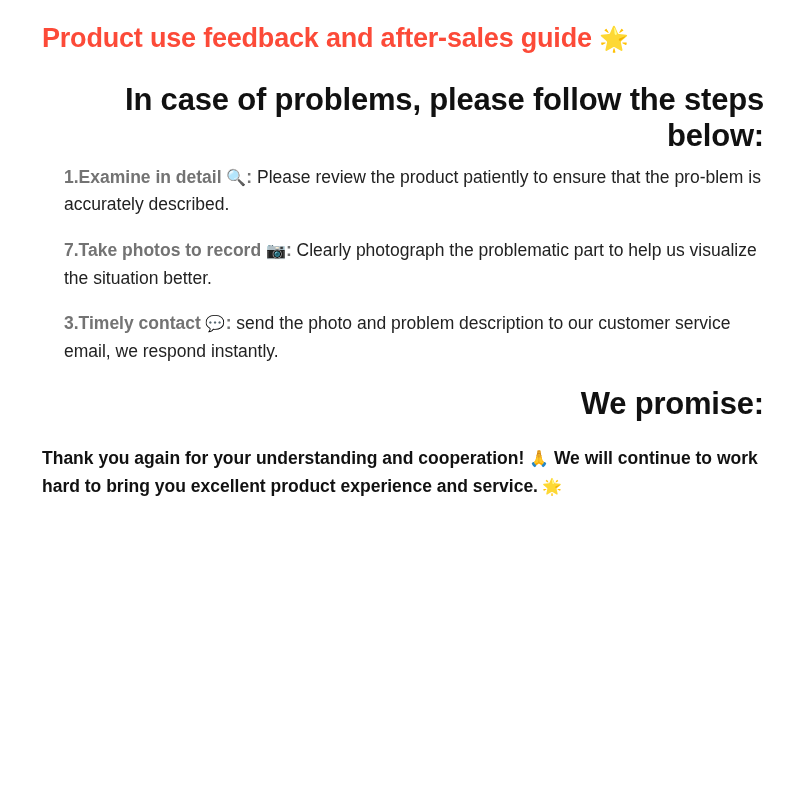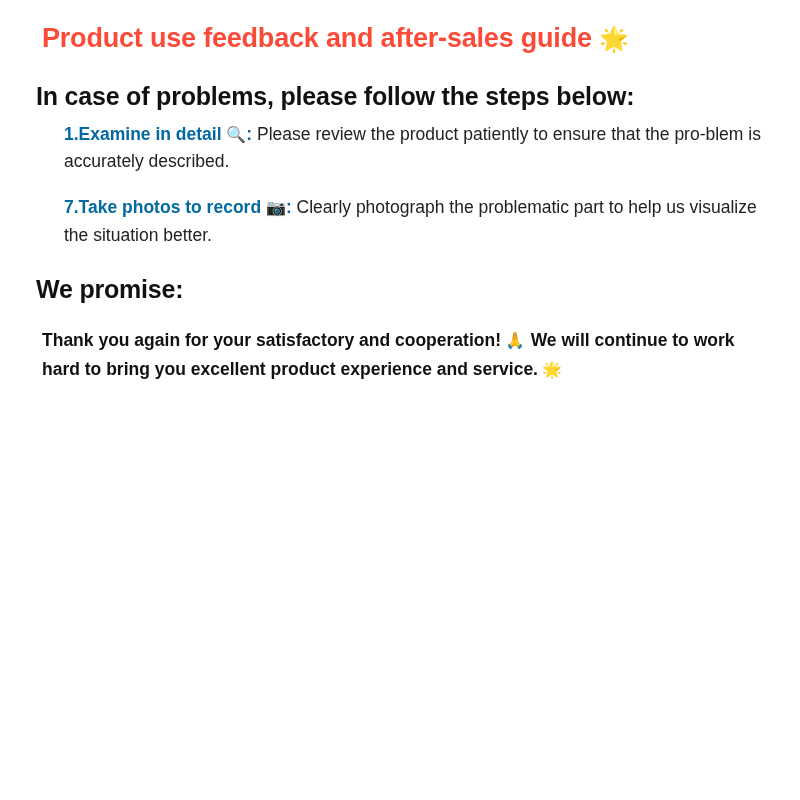--- a/index.html
+++ b/index.html
@@ -27,40 +27,41 @@
     font-size: 27px;
     font-weight: bold;
     line-height: 1.25;
     margin: 0 0 0 6px;
     letter-spacing: -0.2px;
   }
   .title-emoji {
     font-size: 24px;
   }
   .section-heading {
-    font-size: 25px;
+    font-size: 31px;
     font-weight: bold;
     color: #111111;
     margin: 26px 0 10px 0;
     letter-spacing: -0.2px;
+    text-align: right;
   }
   .section-heading.promise {
-    margin-top: 26px;
+    margin-top: 20px;
     margin-bottom: 14px;
   }
   .step {
     margin: 0 0 18px 28px;
     font-size: 17.5px;
     line-height: 1.58;
     color: #222222;
     max-width: 700px;
   }
   .step-label {
     font-weight: bold;
-    color: #0369a1;
+    color: #737373;
     margin-top: 8px;
   }
   .step-emoji {
     font-size: 16px;
   }
   .closing {
     margin: 22px 0 0 6px;
     font-size: 17.5px;
     font-weight: bold;
     line-height: 1.62;
@@ -87,27 +88,31 @@
     <p class="step">
       <span class="step-label">1.Examine in detail</span>
       <span class="step-emoji">🔍</span><span class="step-label">:</span><span> Please review the product patiently to ensure that the pro-blem is accurately described.</span>
     </p>
 
     <p class="step">
       <span class="step-label">7.Take photos to record</span>
       <span class="step-emoji">📷</span><span class="step-label">:</span><span> Clearly photograph the problematic part to help us visualize the situation better.</span>
     </p>
 
+    <p class="step">
+      <span class="step-label">3.Timely contact</span>
+      <span class="step-emoji">💬</span><span class="step-label">:</span><span> send the photo and problem description to our customer service email, we respond instantly.</span>
+    </p>
   </div>
 
   <h2 class="section-heading promise">We promise:</h2>
 
   <div class="steps-block">
 
   </div>
 
   <p class="closing">
-    <span>Thank you again for your satisfactory and cooperation!</span>
+    <span>Thank you again for your understanding and cooperation!</span>
     <span class="step-emoji">🙏</span><span> We will continue to work hard to bring you excellent product experience and service.</span>
     <span class="step-emoji">🌟</span>
   </p>
 
 </div>
 
 </body></html>

